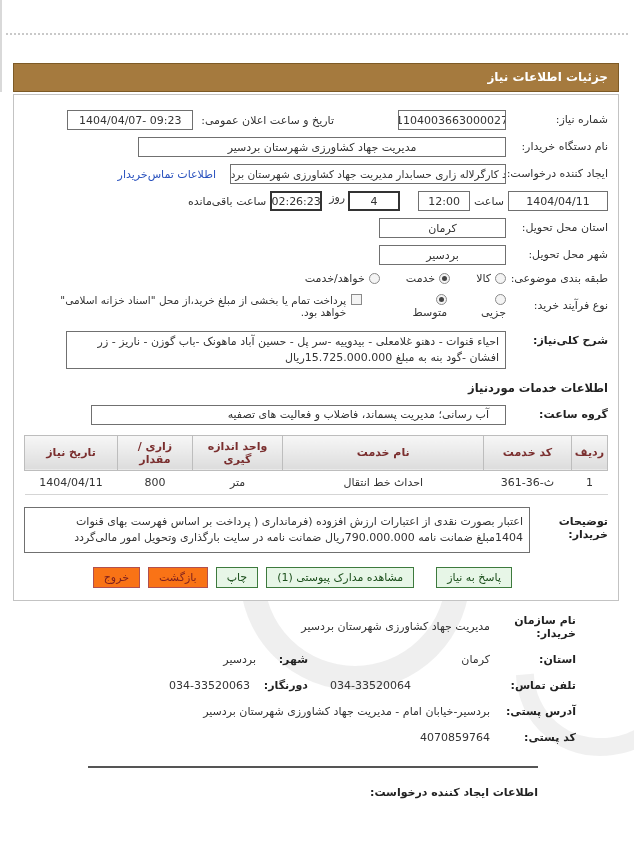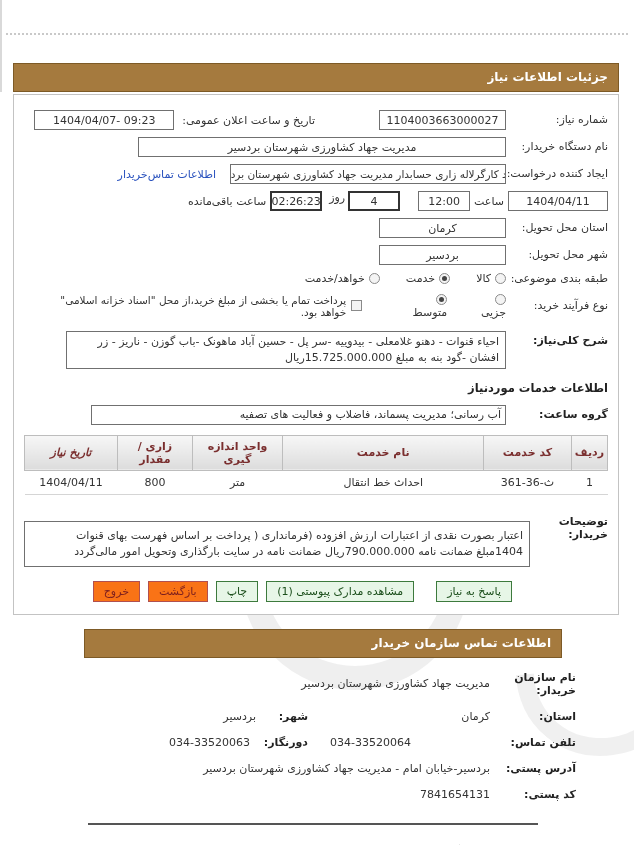--- a/index.html
+++ b/index.html
@@ -77,24 +77,24 @@
 
 <div class="content">
   <div class="dotted-sep"></div>
 
   <div class="bar bar1">جزئیات اطلاعات نیاز</div>
 
   <div class="panel">
 
     <div class="frow">
       <span class="flabel">شماره نیاز:</span>
-      <span class="box ltr" style="width:127px;">1104003663000027</span>
+      <span class="box ltr" style="width:108px;">1104003663000027</span>
       <span style="width:64px;"></span>
       <span>تاریخ و ساعت اعلان عمومی:</span>
-      <span class="box ltr" style="width:140px; margin-right:8px;">1404/04/07- 09:23</span>
+      <span class="box ltr" style="width:126px; margin-right:8px;">1404/04/07- 09:23</span>
     </div>
 
     <div class="frow">
       <span class="flabel">نام دستگاه خریدار:</span>
       <span class="box" style="width:368px;">مدیریت جهاد کشاورزی شهرستان بردسیر</span>
     </div>
 
     <div class="frow">
       <span class="flabel">ایجاد کننده درخواست:</span>
       <span class="box" style="width:276px; font-size:10.5px;">مجید کارگرلاله زاری حسابدار مدیریت جهاد کشاورزی شهرستان بردسیر</span>
@@ -125,76 +125,75 @@
       <span class="flabel">طبقه بندی موضوعی:</span>
       <span><span class="radio"></span><span>کالا</span></span>
       <span style="margin-right:26px;"><span class="radio sel"></span><span>خدمت</span></span>
       <span style="margin-right:26px;"><span class="radio"></span><span>خواهد/خدمت</span></span>
     </div>
 
     <div class="frow">
       <span class="flabel">نوع فرآیند خرید:</span>
       <span><span class="radio"></span><span>جزیی</span></span>
       <span style="margin-right:22px;"><span class="radio sel"></span><span>متوسط</span></span>
-      <span style="margin-right:40px; display:flex; align-items:center;margin-left:15px;">
+      <span style="margin-right:40px; display:flex; margin-left:15px;">
         <span class="checkbox"></span>
         <span style="font-size:10.5px;">پرداخت تمام یا بخشی از مبلغ خرید،از محل "اسناد خزانه اسلامی" خواهد بود.</span>
       </span>
     </div>
 
     <div class="frow" style="align-items:flex-start; margin-top:12px;">
       <span class="flabel" style="font-weight:bold; color:#222; padding-top:3px;">شرح کلی‌نیاز:</span>
       <span class="box multiline" style="width:440px;">احیاء قنوات - دهنو غلامعلی - بیدوییه -سر پل - حسین آباد ماهونک -باب گوزن - ناریز - زر افشان -گود بنه به مبلغ 15.725.000.000ریال</span>
     </div>
 
     <div class="section-heading">اطلاعات خدمات موردنیاز</div>
 
     <div class="frow" style="margin-top:10px;">
       <span class="flabel" style="font-weight:bold; color:#222;">گروه ساعت:</span>
-      <span class="box alignleft" style="width:415px; justify-content:flex-start; text-align:right; padding-right:4px;">آب رسانی؛ مدیریت پسماند، فاضلاب و فعالیت های تصفیه</span>
+      <span class="box alignleft" style="width:415px; justify-content:flex-start; text-align:right; padding-right:16px;">آب رسانی؛ مدیریت پسماند، فاضلاب و فعالیت های تصفیه</span>
     </div>
 
     <table class="svc">
       <thead>
         <tr>
           <th style="width:36px;">ردیف</th>
           <th style="width:90px;">کد خدمت</th>
           <th style="width:215px;">نام خدمت</th>
           <th style="width:95px;">واحد اندازه گیری</th>
           <th style="width:78px;">زاری / مقدار</th>
-          <th style="width:95px;font-style:italic;">تاریخ نیاز</th>
+          <th style="width:95px;">تاریخ نیاز</th>
         </tr>
       </thead>
       <tbody>
         <tr>
           <td>1</td>
           <td>ث-36-361</td>
           <td>احداث خط انتقال</td>
           <td>متر</td>
           <td>800</td>
           <td class="ltr">1404/04/11</td>
         </tr>
       </tbody>
     </table>
 
     <div class="frow" style="align-items:flex-start; margin-top:12px;">
       <span class="flabel" style="font-weight:bold; color:#222; width:78px; flex:0 0 78px; padding-top:8px;">توضیحات خریدار:</span>
-      <span class="box multiline" style="width:562px; min-height:46px; padding-top:6px;margin-top:14px;">اعتبار بصورت نقدی از اعتبارات ارزش افزوده (فرمانداری ( پرداخت بر اساس فهرست بهای قنوات 1404مبلغ ضمانت نامه 790.000.000ریال ضمانت نامه در سایت بارگذاری وتحویل امور مالی‌گردد</span>
+      <span class="box multiline" style="width:562px; min-height:46px; padding-top:6px;">اعتبار بصورت نقدی از اعتبارات ارزش افزوده (فرمانداری ( پرداخت بر اساس فهرست بهای قنوات 1404مبلغ ضمانت نامه 790.000.000ریال ضمانت نامه در سایت بارگذاری وتحویل امور مالی‌گردد</span>
     </div>
 
     <div class="btnrow">
       <button class="btn first">پاسخ به نیاز</button>
       <button class="btn">مشاهده مدارک پیوستی (1)</button>
       <button class="btn">چاپ</button>
       <button class="btn pink">بازگشت</button>
       <button class="btn pink">خروج</button>
     </div>
   </div>
 
-  <div class="bar bar2">اطلاعات تماس سازمان خریدار</div>
 
   <div class="contact">
     <div class="crow">
       <span class="clabel">نام سازمان خریدار:</span>
       <span class="cvalue">مدیریت جهاد کشاورزی شهرستان بردسیر</span>
     </div>
     <div class="crow">
       <span class="clabel">استان:</span>
       <span class="cvalue" style="width:160px;">کرمان</span>
       <span class="cpair2">
@@ -209,21 +208,21 @@
         <span class="clabel" style="width:58px; flex:0 0 58px;">دورنگار:</span>
         <span class="cvalue ltr">034-33520063</span>
       </span>
     </div>
     <div class="crow">
       <span class="clabel">آدرس پستی:</span>
       <span class="cvalue">بردسیر-خیابان امام - مدیریت جهاد کشاورزی شهرستان بردسیر</span>
     </div>
     <div class="crow">
       <span class="clabel">کد پستی:</span>
-      <span class="cvalue ltr">7841654131</span>
+      <span class="cvalue ltr">4070859764</span>
     </div>
   </div>
 
   <div class="divider"></div>
 
   <div class="creator">
     <div class="crow" style="margin-top:18px;">
       <span class="clabel" style="width:auto; flex:0 0 auto;">اطلاعات ایجاد کننده درخواست:</span>
     </div>
 

